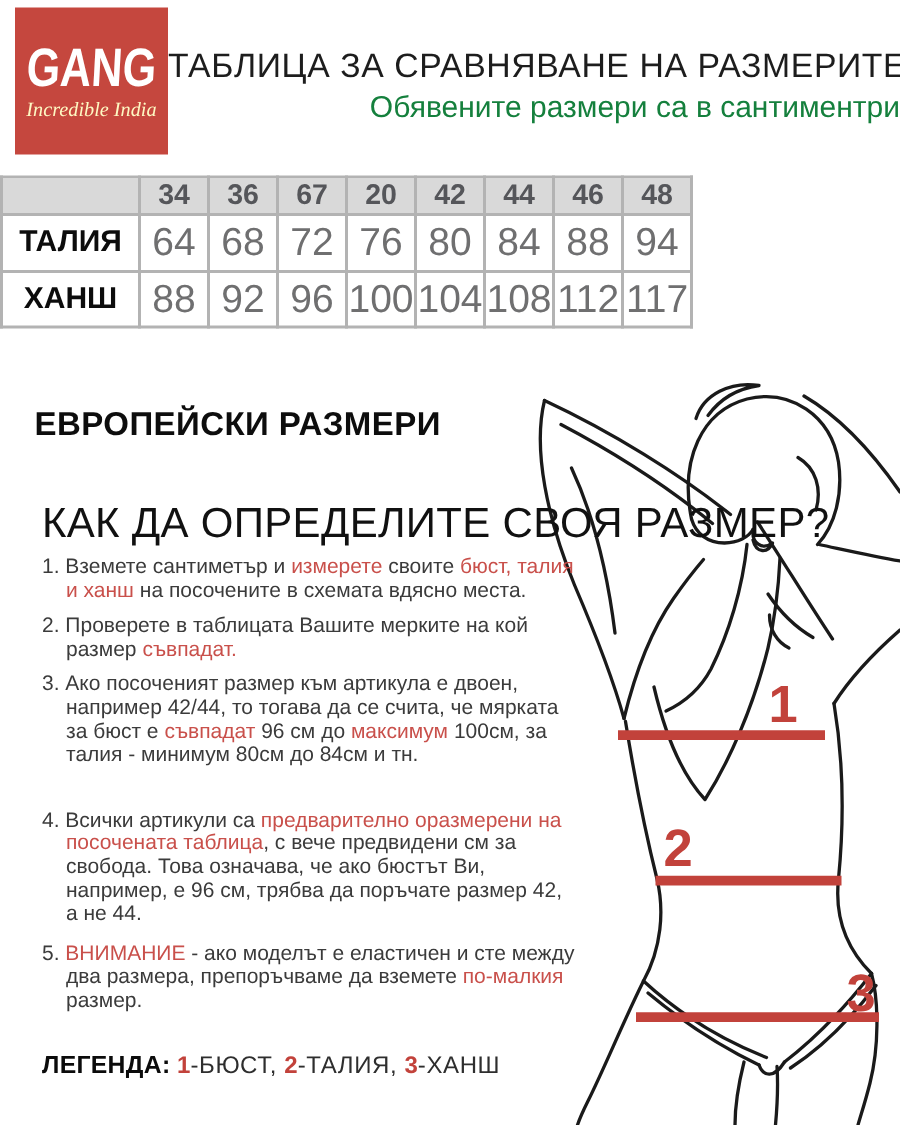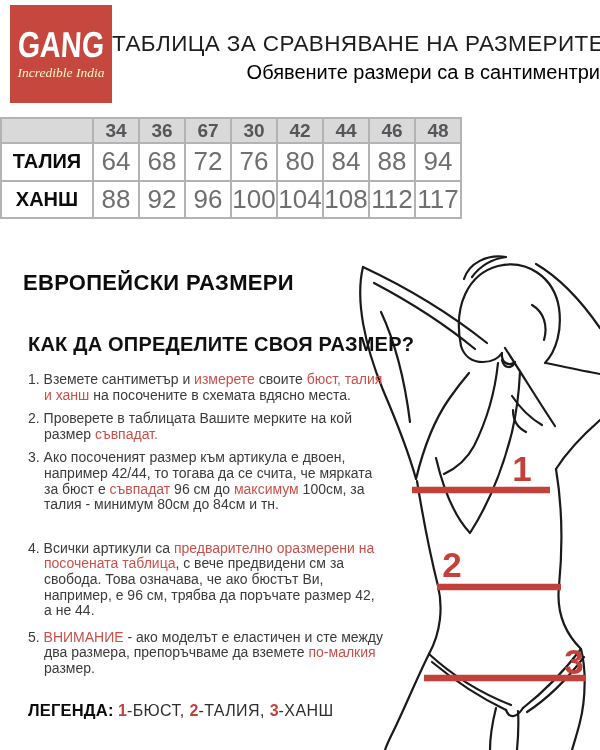--- a/index.html
+++ b/index.html
@@ -16,21 +16,21 @@
   .brand{
     color:#fff;font-weight:bold;font-size:36px;line-height:34px;
     transform:scaleX(.80) skewX(-4deg);letter-spacing:0px;
   }
   .tagline{
     color:#fef9c3;font-family:"Liberation Serif",serif;font-style:italic;
     font-size:13.5px;margin-top:1px;white-space:nowrap;
   }
   .title-block{position:absolute;left:112px;top:31px;width:488px;text-align:right;}
   .title{font-size:22.5px;color:#1d1d1d;letter-spacing:.4px;white-space:nowrap;}
-  .subtitle{font-size:20px;color:#000000;margin-top:4px;white-space:nowrap;}
+  .subtitle{font-size:20px;color:#15803d;margin-top:4px;white-space:nowrap;}
   
   .size-table-wrap{position:absolute;left:0;top:117px;width:462px;}
   table.size{border-collapse:collapse;width:100%;table-layout:fixed;}
   table.size col.lblcol{width:92px;}
   table.size th,table.size td{
     border:2px solid var(--tbl-border);text-align:center;vertical-align:middle;
     overflow:hidden;padding:0;
   }
   table.size thead th{
     height:23px;background:var(--th-bg);color:#55565a;
@@ -38,22 +38,22 @@
   }
   table.size tbody td{height:35.5px;font-size:26px;color:var(--cell-text);background:#fff;}
   table.size tbody td.label{font-size:20px;font-weight:bold;color:#0c0c0c;}
   
   .section-heading{
     position:absolute;left:11px;top:270px;font-size:22px;font-weight:bold;
     color:#0d0d0d;letter-spacing:.3px;margin-left:12px;
   }
   .howto{position:absolute;left:28px;top:333px;width:358px;z-index:2;}
   .howto-heading{
-    font-size:20px;font-weight:bold;color:#111;letter-spacing:.2px;
-    margin:0 0 16px 0;white-space:nowrap;
+    font-size:28px;font-weight:normal;color:#111;letter-spacing:.2px;
+    margin:0 0 5px 0;white-space:nowrap;
   }
   .item{
     font-size:14px;line-height:15.6px;color:var(--body-text);
     padding-left:16px;text-indent:-16px;margin-bottom:8px;
   }
   .item:nth-of-type(3){margin-bottom:16px;}
   .item:nth-of-type(4){margin-bottom:11px;margin-top:28px;}
   .red{color:var(--accent);}
   
   .legend{
@@ -99,21 +99,21 @@
           <col>
           <col>
           <col>
         </colgroup>
       <thead>
           <tr id="table-head-row">
             <th></th>
             <th>34</th>
             <th>36</th>
             <th>67</th>
-            <th>30</th>
+            <th>20</th>
             <th>42</th>
             <th>44</th>
             <th>46</th>
             <th>48</th>
           </tr>
         </thead>
       <tbody id="table-body">
           <tr>
             <td class="label">ТАЛИЯ</td>
             <td>64</td>

